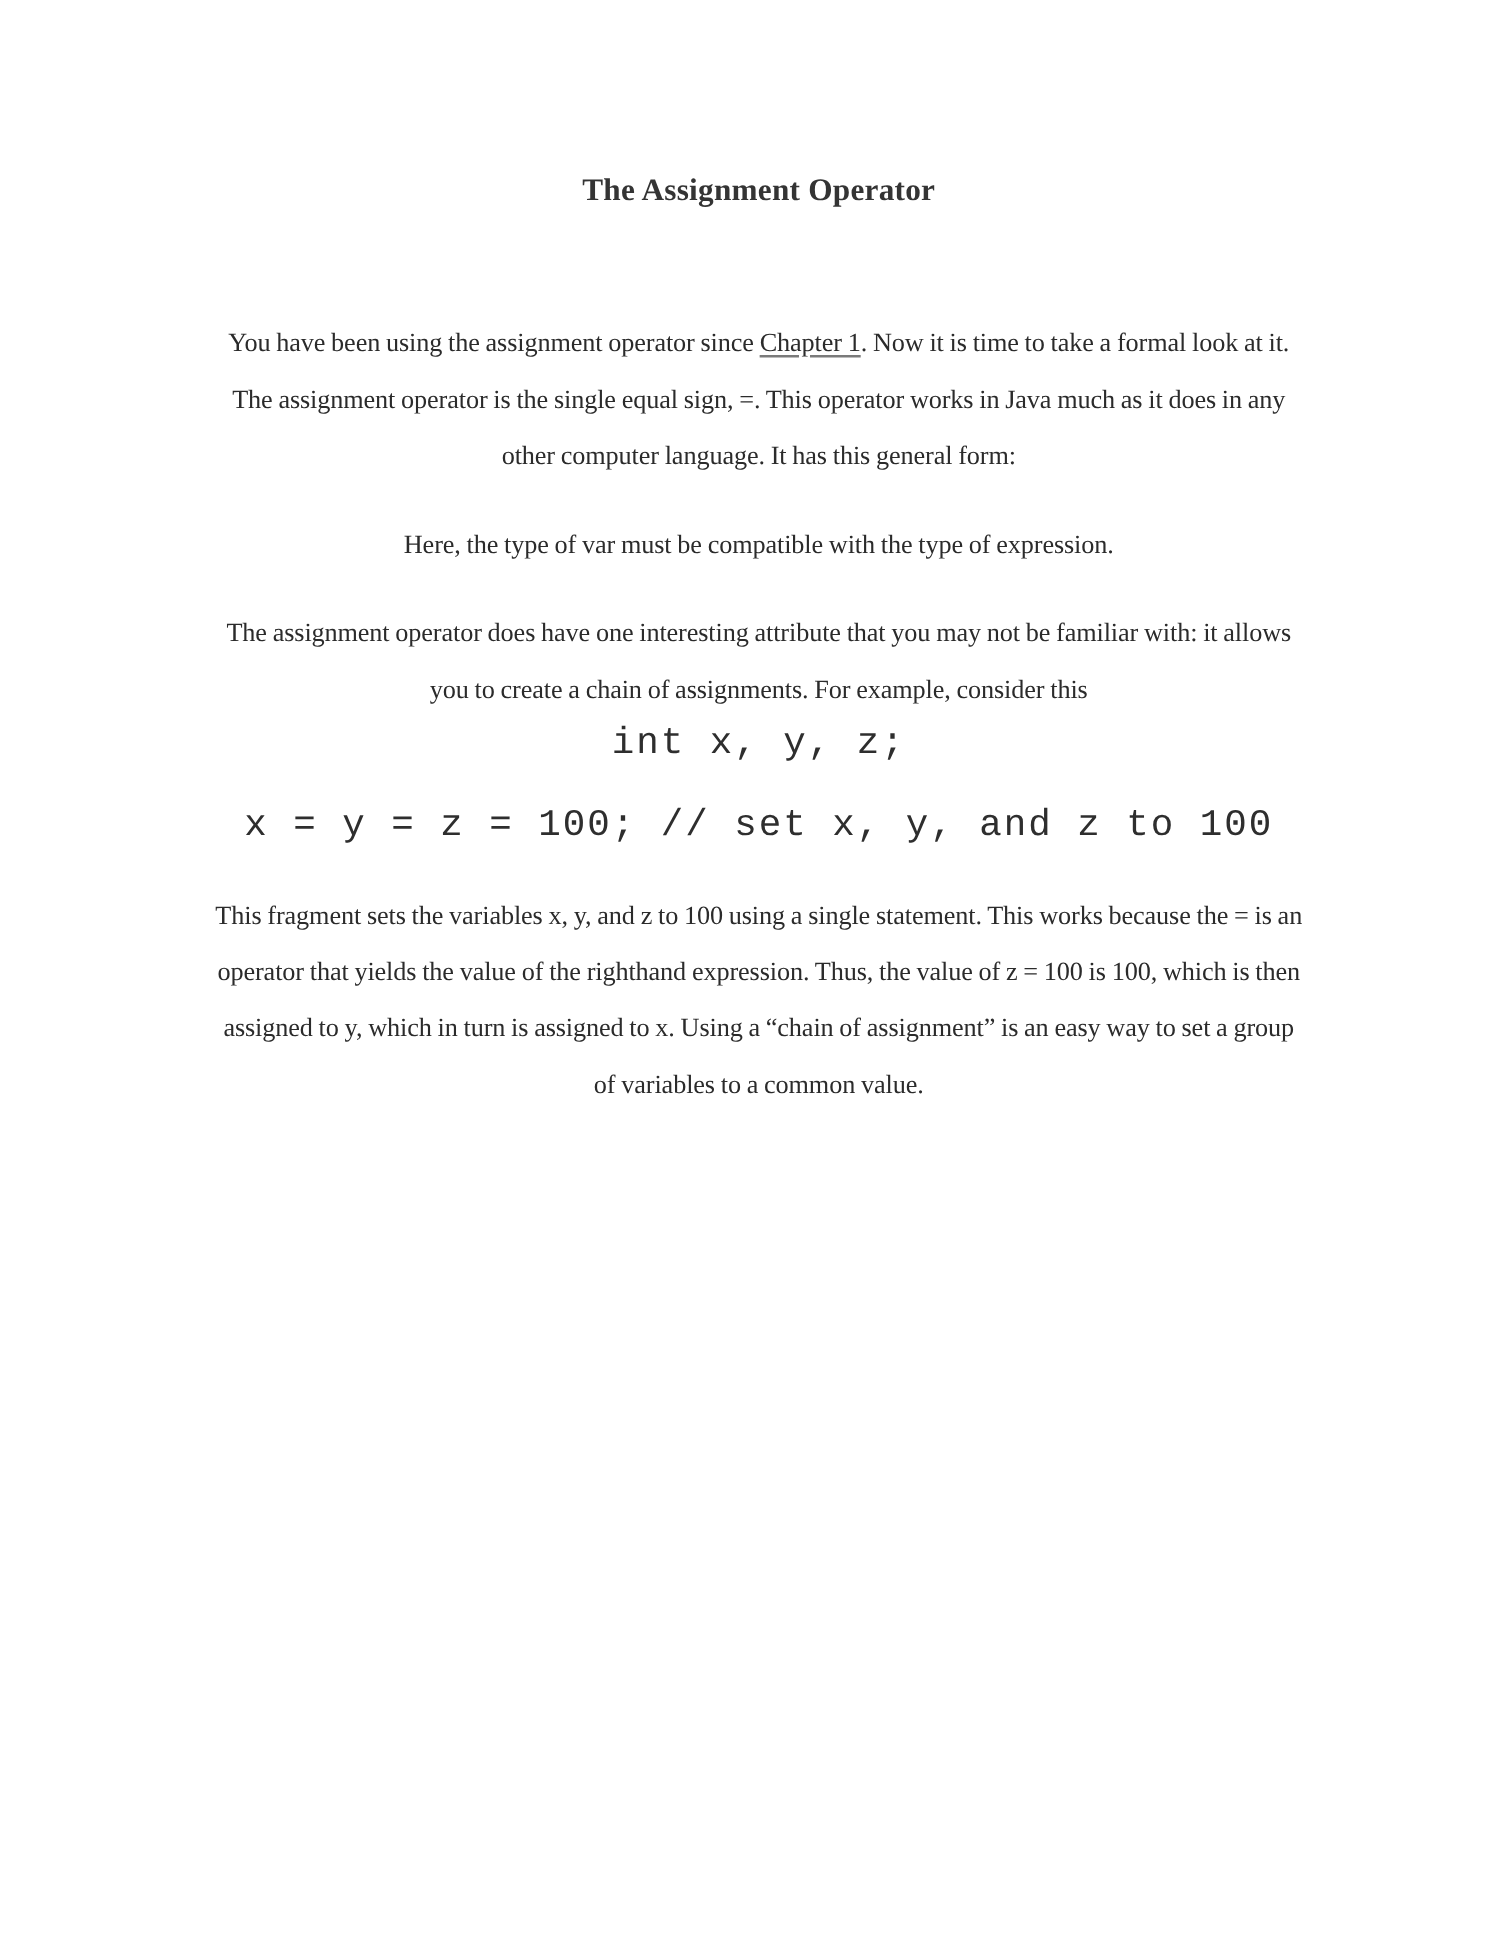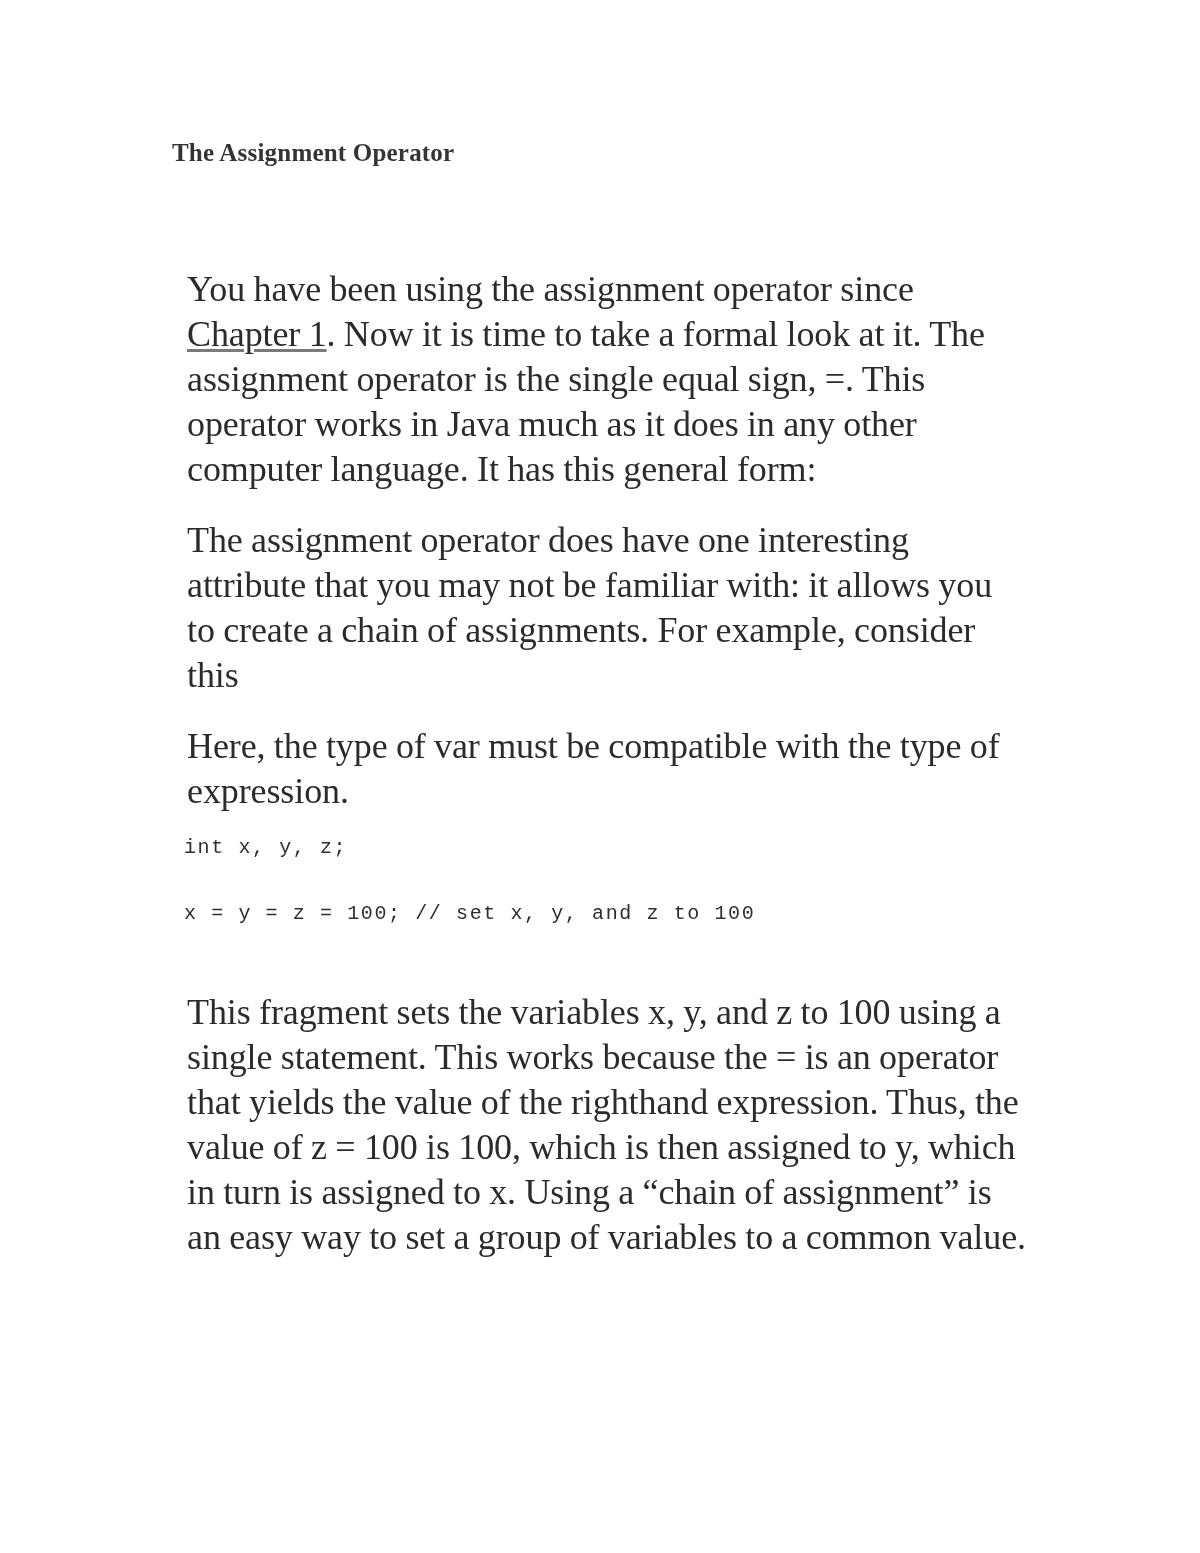--- a/index.html
+++ b/index.html
@@ -8,85 +8,86 @@
     background: #ffffff;
   }
   .page {
     position: relative;
     width: 1164px;
     height: 1553px;
     background: #ffffff;
     overflow: hidden;
     font-family: "Liberation Serif", "DejaVu Serif", serif;
     color: #2b2b2b;
+    text-align: center;
   }
   .content {
     position: absolute;
     left: 172px;
     top: 138px;
     width: 870px;
   }
   .doc-title {
     font-family: "Liberation Serif", "DejaVu Serif", serif;
     font-weight: bold;
     font-size: 25px;
     letter-spacing: 0.2px;
     color: #343434;
     margin: 0 0 0 0;
     line-height: 1.2;
   }
   .gap-after-title { height: 84px; }
 
   .para {
-    font-size: 36px;
+    font-size: 21px;
     line-height: 45px;
     color: #2b2b2b;
-    margin: 15px;
+    margin: 0;
     letter-spacing: -0.1px;
     word-spacing: -0.5px;
   }
   .para + .para { margin-top: 26px; }
 
   .para-tight { margin-top: 24px; }
 
   .xref {
     text-decoration: underline;
     text-decoration-color: #7a7a7a;
     text-underline-offset: 3px;
   }
 
   .code-line {
     font-family: "Liberation Mono", "DejaVu Sans Mono", monospace;
-    font-size: 20px;
+    font-size: 30px;
     line-height: 38px;
     color: #2e2e2e;
     letter-spacing: 1.6px;
     white-space: pre;
-    margin: 12px;
+    margin: 0;
   }
   .code-first { margin-top: 2px; }
   .code-second { margin-top: 28px; }
   .spacer-md { height: 30px; }
 </style>
 </head>
 <body>
 
 <div class="page">
   <div class="content">
 
     <h1 class="doc-title">The Assignment Operator</h1>
 
     <div class="gap-after-title"></div>
 
     <p class="para"><span>You have been using the assignment operator since </span><span class="xref">Chapter 1</span><span>. Now it is time to take a formal look at it. The assignment operator is the single equal sign, =. This operator works in Java much as it does in any other computer language. It has this general form:</span></p>
 
 
+    <p class="para">Here, the type of var must be compatible with the type of expression.</p>
+
     <p class="para">The assignment operator does have one interesting attribute that you may not be familiar with: it allows you to create a chain of assignments. For example, consider this</p>
-
-    <p class="para">Here, the type of var must be compatible with the type of expression.</p>
 
 
     <pre class="code-line code-first">int x, y, z;</pre>
 
     <pre class="code-line code-second">x = y = z = 100; // set x, y, and z to 100</pre>
 
     <div class="spacer-md"></div>
 
     <p class="para">This fragment sets the variables x, y, and z to 100 using a single statement. This works because the = is an operator that yields the value of the righthand expression. Thus, the value of z = 100 is 100, which is then assigned to y, which in turn is assigned to x. Using a “chain of assignment” is an easy way to set a group of variables to a common value.</p>
 

